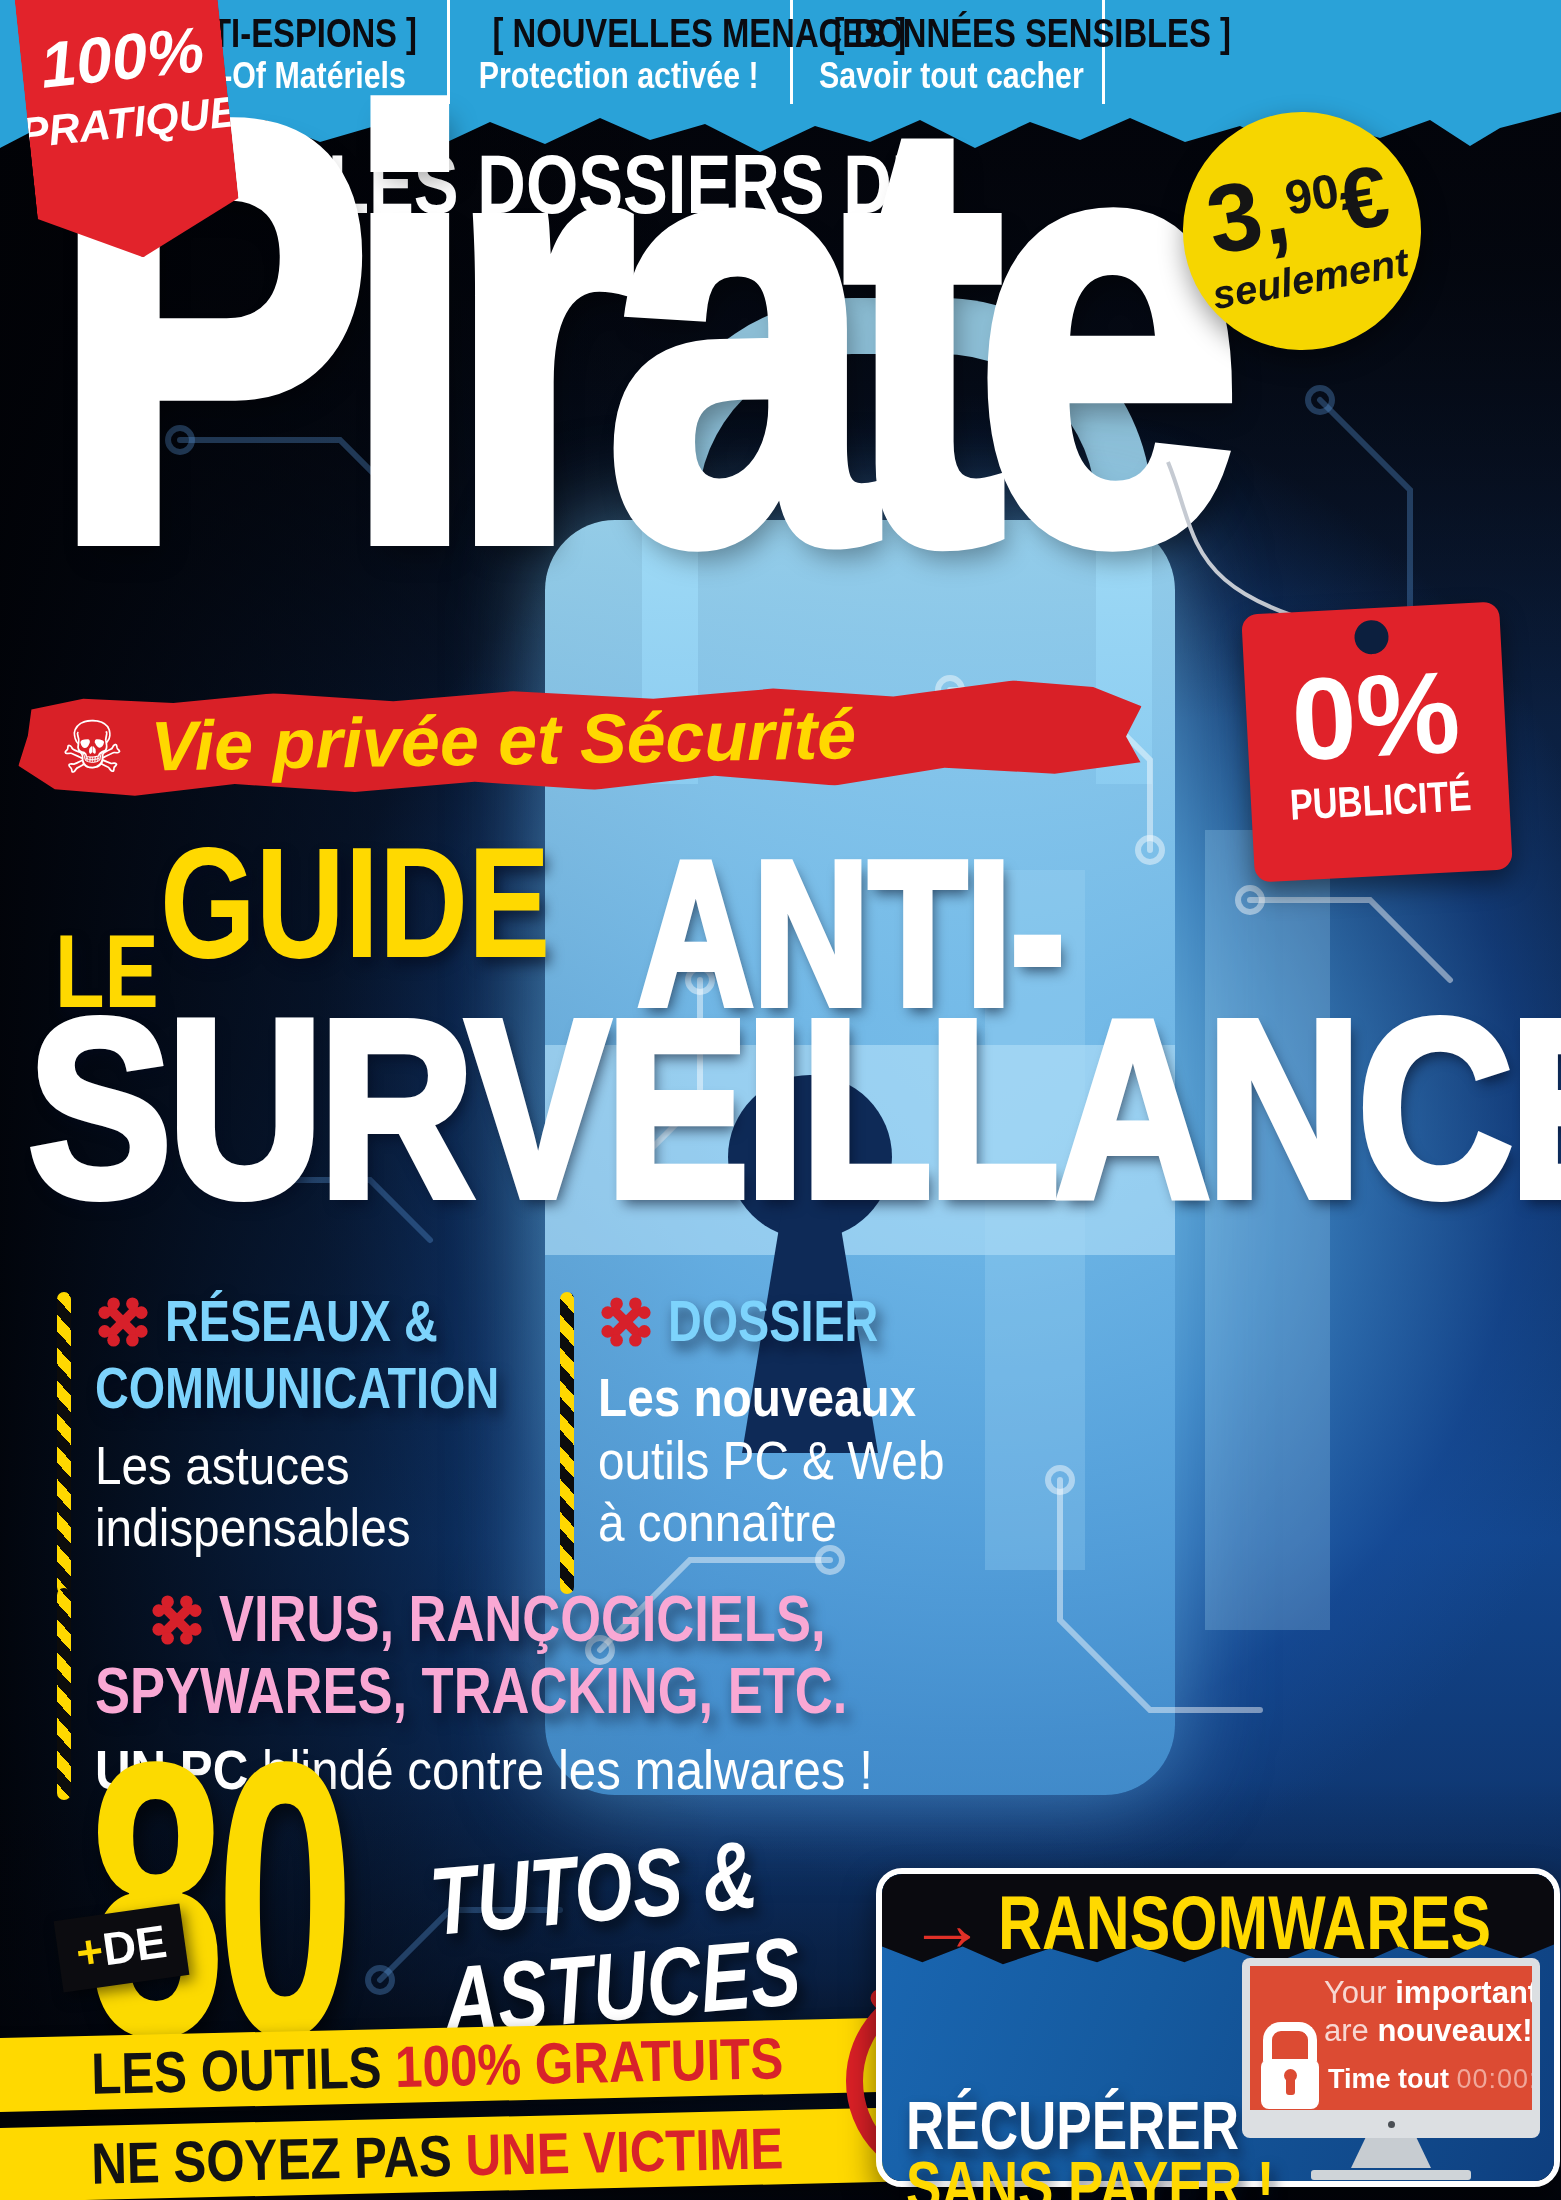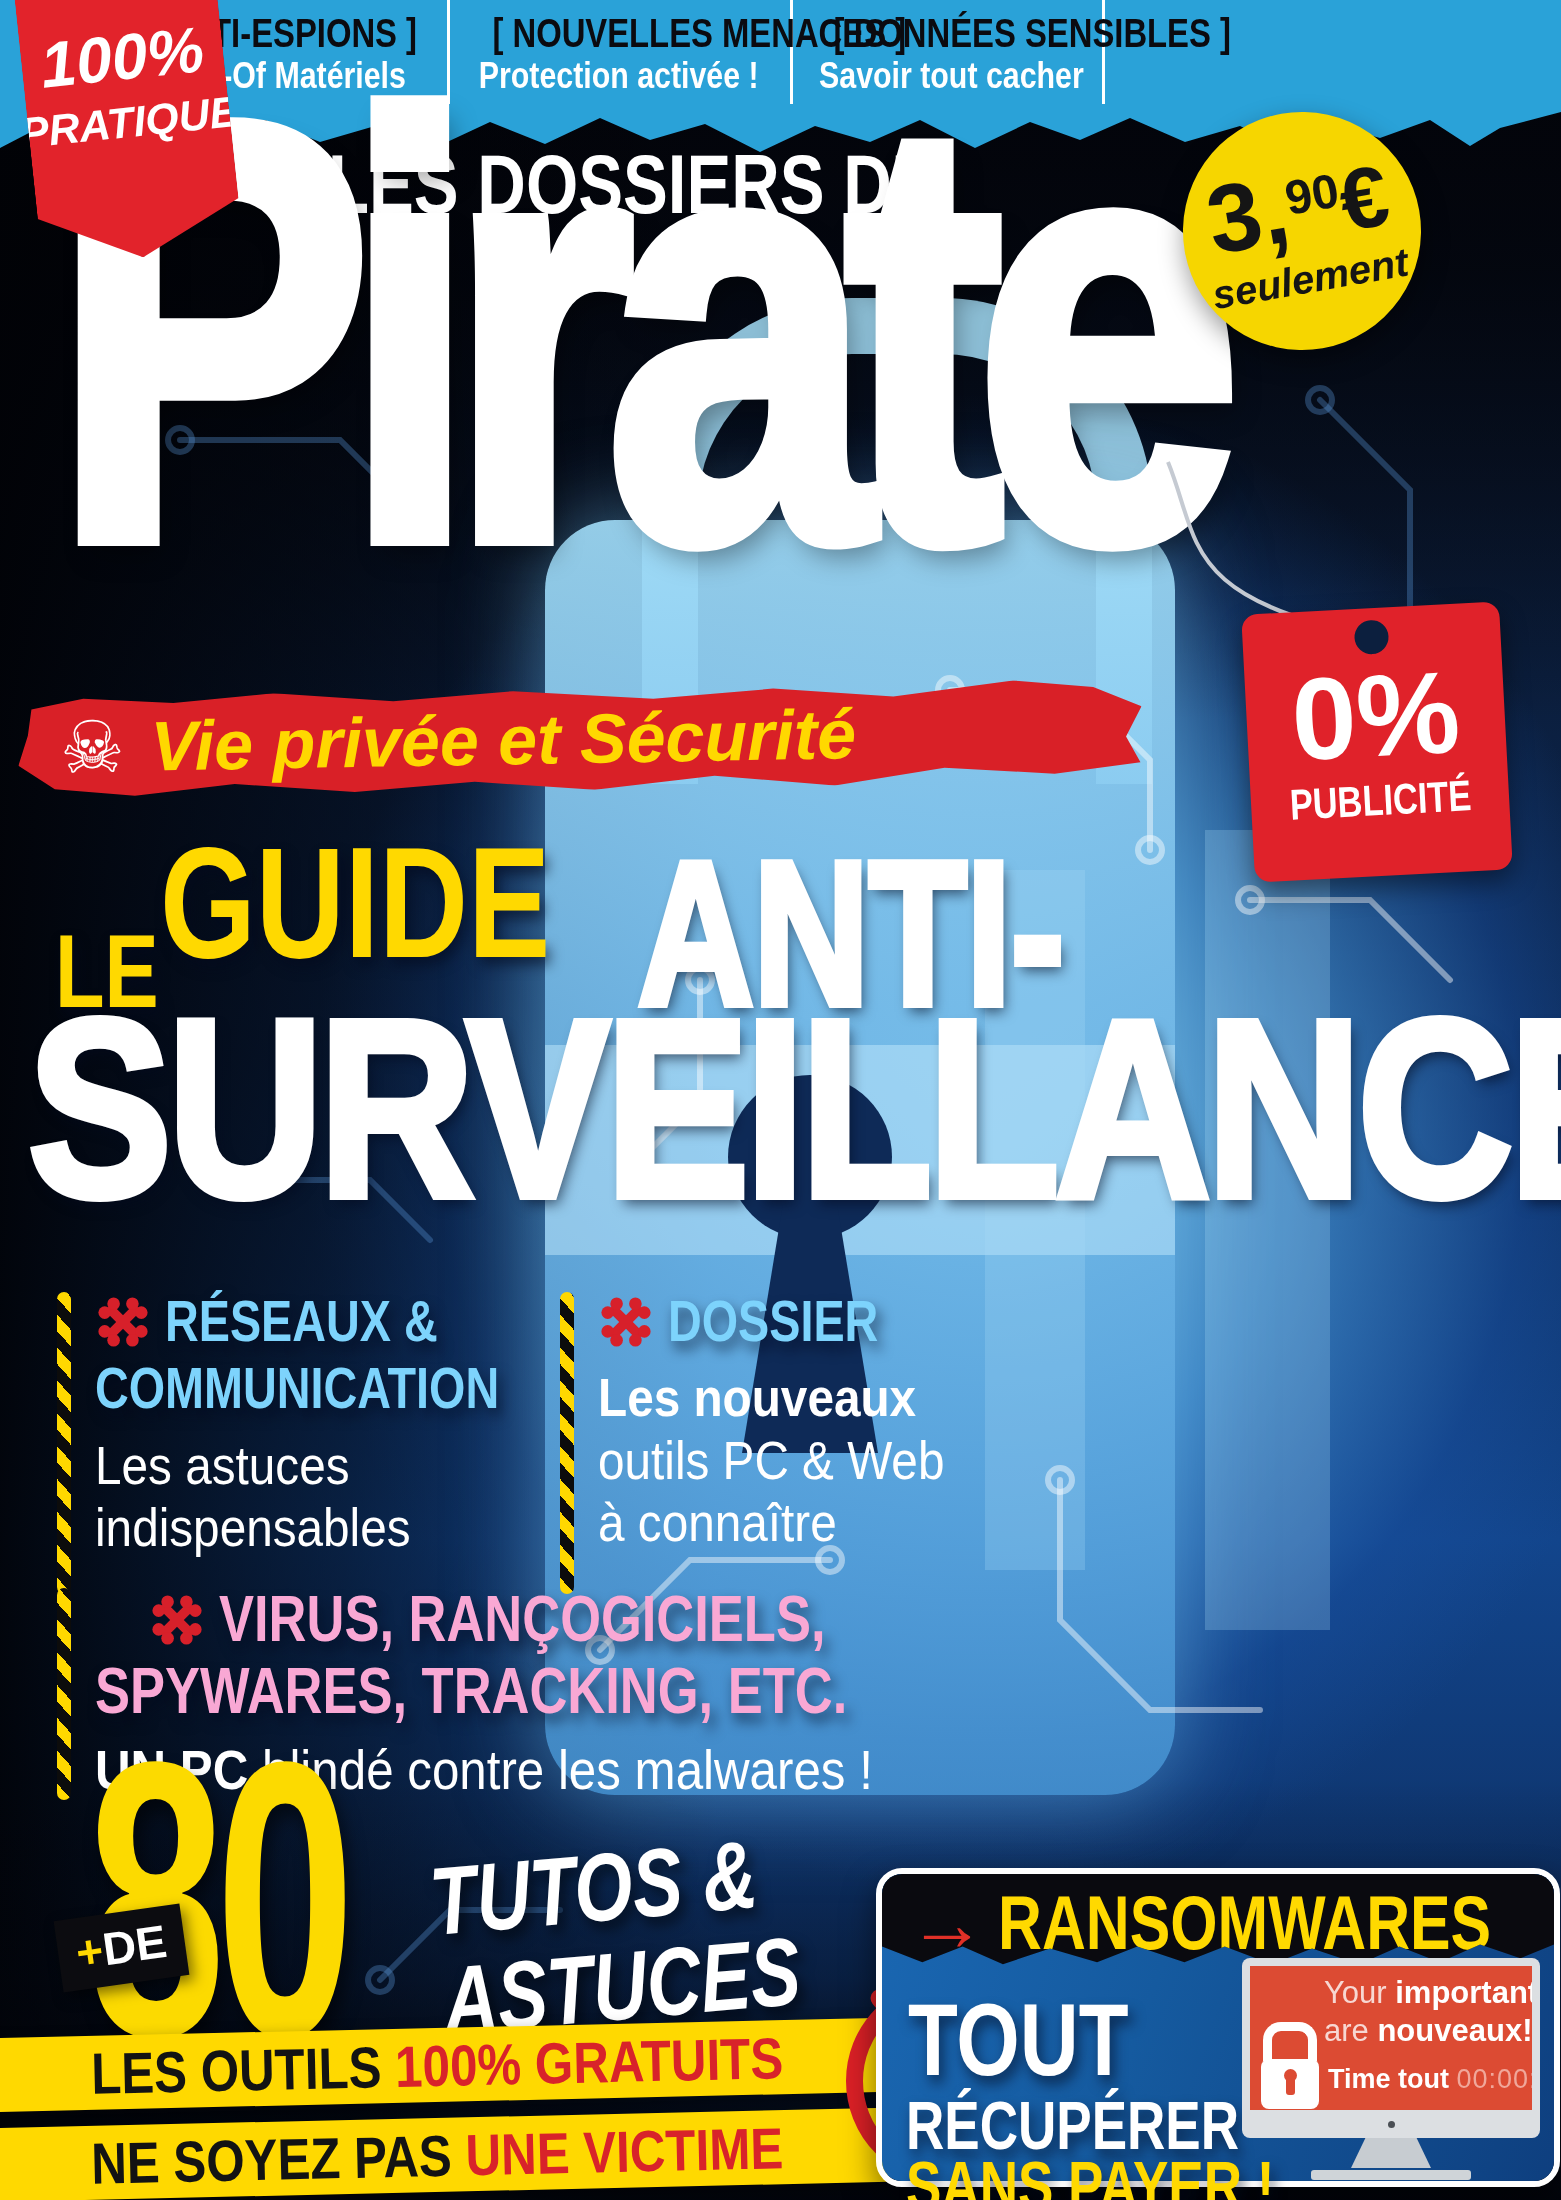--- a/index.html
+++ b/index.html
@@ -352,21 +352,20 @@
     <div class="slash"></div>
     <div class="ring"></div>
   </div>
 
   <div class="abs rbox">
     <div class="bginner">
       <div class="rband">
         <span class="arw">→</span>
         <span class="ttl"><span class="cond" style="--sx:.8">RANSOMWARES</span></span>
       </div>
-      <div class="r-l1 sh"><span class="cond" style="--sx:.8">TOUT</span></div>
       <div class="r-l2 sh"><span class="cond" style="--sx:.78">RÉCUPÉRER</span></div>
 
       <div class="monitor">
         <div class="mscreen">
           <div class="mred">
             <div class="mline" style="top:8px;"><span class="ml-light">Your </span><span class="ml-bold">important files</span></div>
             <div class="mline" style="top:46px;"><span class="ml-light">are </span><span class="ml-bold">nouveaux!</span></div>
             <div class="plock">
                 <div class="shk"></div>
                 <div class="bdy"></div>

